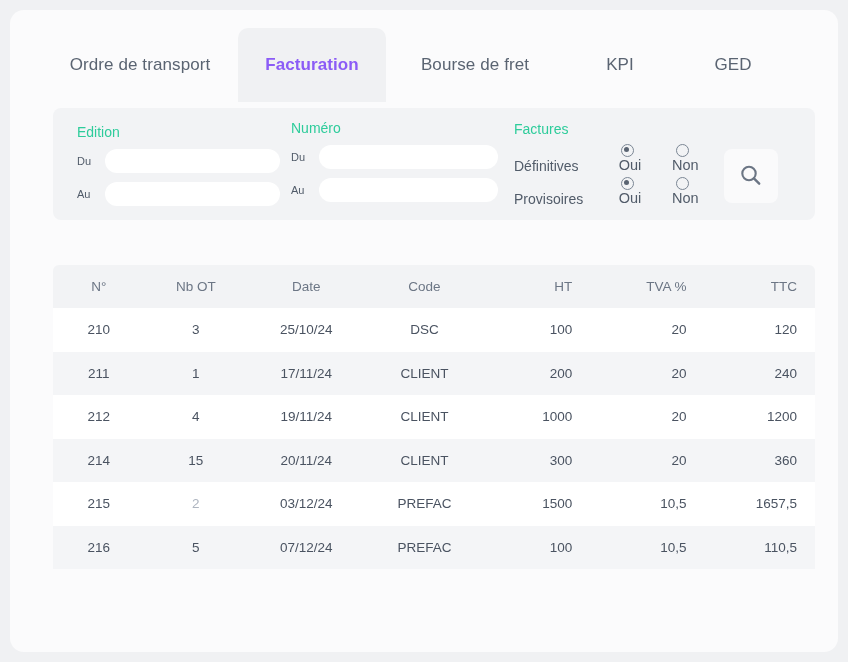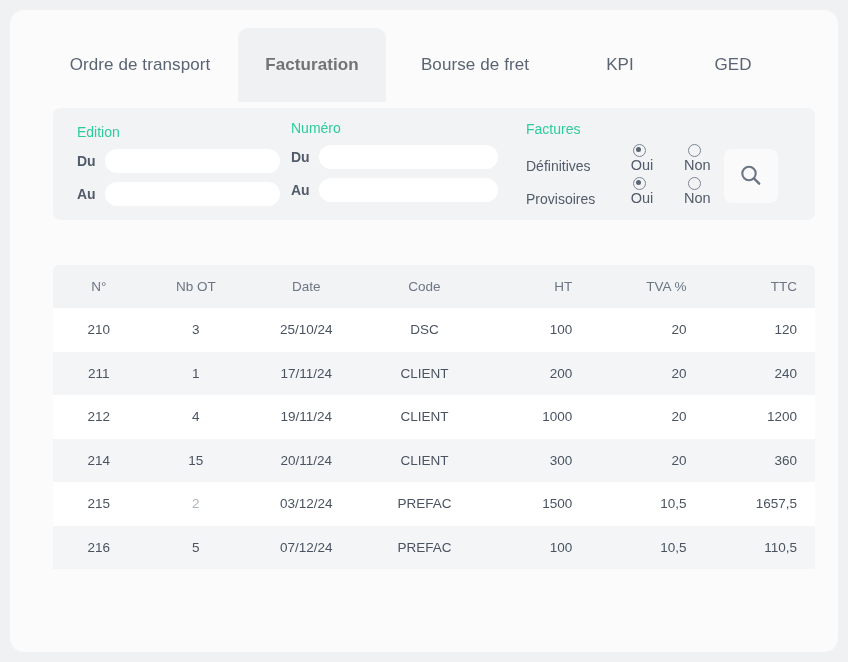--- a/index.html
+++ b/index.html
@@ -44,58 +44,57 @@
     white-space: nowrap;
   }
   .tab-ordre      { width: 196px; }
   .tab-facturation{ width: 148px; }
   .tab-bourse     { width: 178px; }
   .tab-kpi        { width: 112px; }
   .tab-ged        { width: 114px; }
 
   .tab.active {
     background: #f0f1f3;
-    color: #737373;
+    color: #8b5cf6;
     font-weight: bold;
   }
 
   
   .filter-panel {
     position: absolute;
     left: 43px;
     top: 98px;
     width: 762px;
     height: 112px;
     background: #f2f3f5;
     border-radius: 8px;
   }
 
   .fgroup { position: absolute; }
   .fgroup-edition { left: 24px;  top: 16px; }
   .fgroup-numero  { left: 238px; top: 12px; }
-  .fgroup-factures{ left: 473px; top: 13px; }
+  .fgroup-factures{ left: 461px; top: 13px; }
 
   .group-title {
     font-size: 14px;
     color: #2ecc9b;
     margin-bottom: 9px;
     white-space: nowrap;
   }
 
   .field-row {
     display: flex;
     align-items: center;
     margin-bottom: 9px;
   }
   .field-label {
-    font-size: 14px;
+    font-size: 11px;
     color: #515b69;
     width: 28px;
     flex: none;
-    font-weight: bold;
   }
   .field-input {
     height: 24px;
     border: none;
     border-radius: 12px;
     background: #ffffff;
     outline: none;
     font-family: "Liberation Sans", sans-serif;
     font-size: 13px;
     color: #4a5361;

